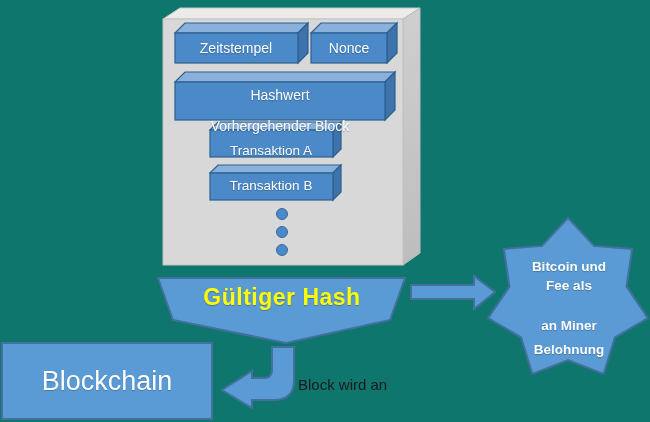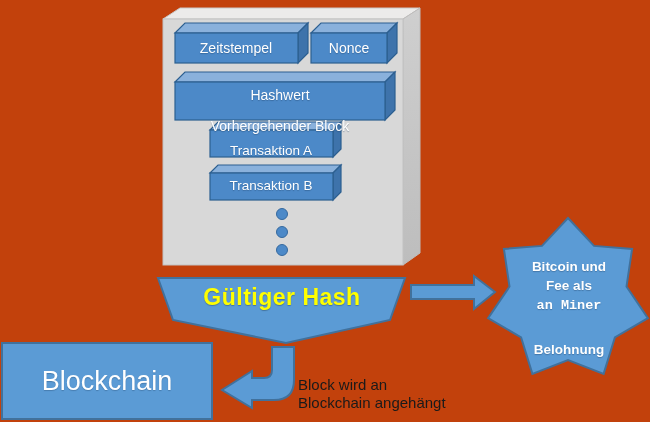--- a/index.html
+++ b/index.html
@@ -1,19 +1,19 @@
 <!DOCTYPE html>
 <html><head>
 <meta charset="utf-8">
 <style>
   html,body{margin:0;padding:0;background:#ffffff;}
   #stage{
     position:relative;
     width:650px;height:422px;
-    background:#c2410c;
+    background:#0f766e;
     font-family:"Liberation Sans", sans-serif;
     overflow:hidden;
   }
   #shapes{position:absolute;left:0;top:0;}
 
   
   .cube-front{fill:#d8d8d8;stroke:#c2c2c2;stroke-width:1;}
   .cube-top{fill:#eceleb;fill:#ecebea;stroke:#c9c9c9;stroke-width:1;}
   .cube-side{fill:url(#cubeSideGrad);stroke:#bdbdbd;stroke-width:1;}
 
@@ -131,20 +131,19 @@
   <div class="lbl" style="left:280px;top:126px;">Vorhergehender Block</div>
 
   <div class="lbl lbl-small" style="left:271px;top:143px;margin-top:8px;">Transaktion A</div>
   <div class="lbl lbl-small" style="left:271px;top:186px;">Transaktion B</div>
 
   <div class="lbl hash-lbl" style="left:282px;top:297px;">Gültiger Hash</div>
 
   <div class="lbl star-lbl" style="left:569px;top:267px;">Bitcoin und</div>
   <div class="lbl star-lbl" style="left:569px;top:286px;">Fee als</div>
   <div class="lbl star-lbl" style="left:569px;top:306px;margin-top:44px;">Belohnung</div>
-  <div class="lbl star-lbl" style="left:569px;top:306px;font-family:Liberation Mono, monospace;">an Miner</div>
+  <div class="lbl star-lbl" style="left:569px;top:326px;">an Miner</div>
 
   <div class="lbl blockchain-lbl" style="left:107px;top:381px;">Blockchain</div>
 
   <div class="note-lbl" style="left:298px;top:364px;">Block wird an</div>
-  <div class="note-lbl" style="left:298px;top:382px;">Blockchain angehängt</div>
 
 </div>
 
 </body></html>

